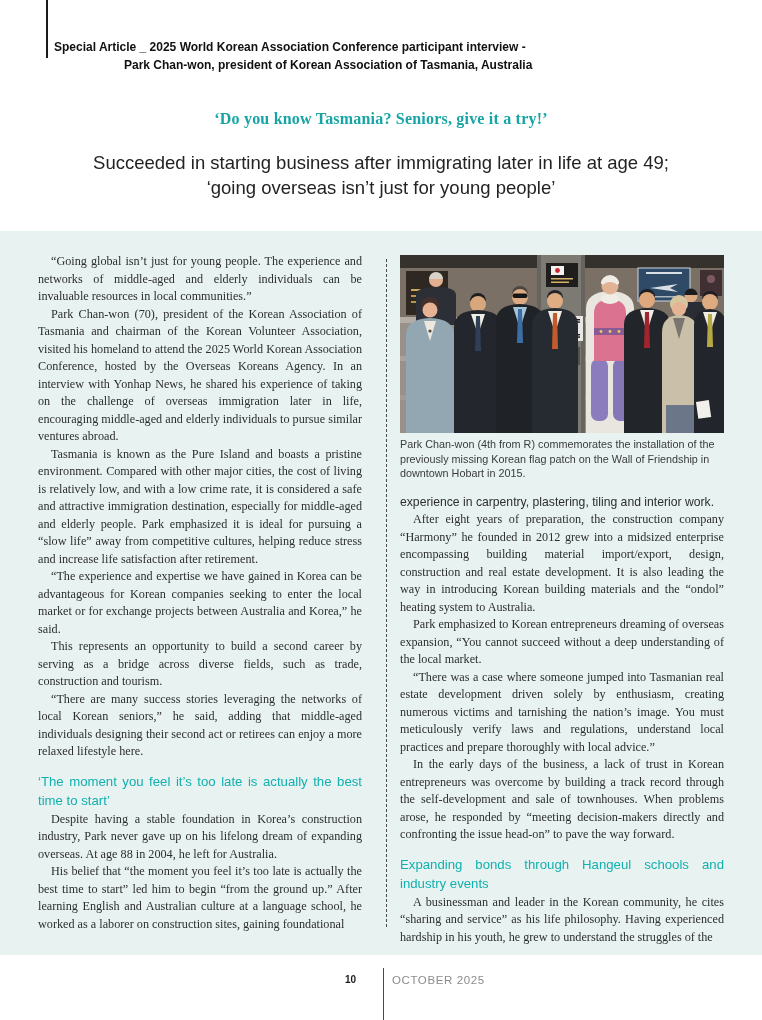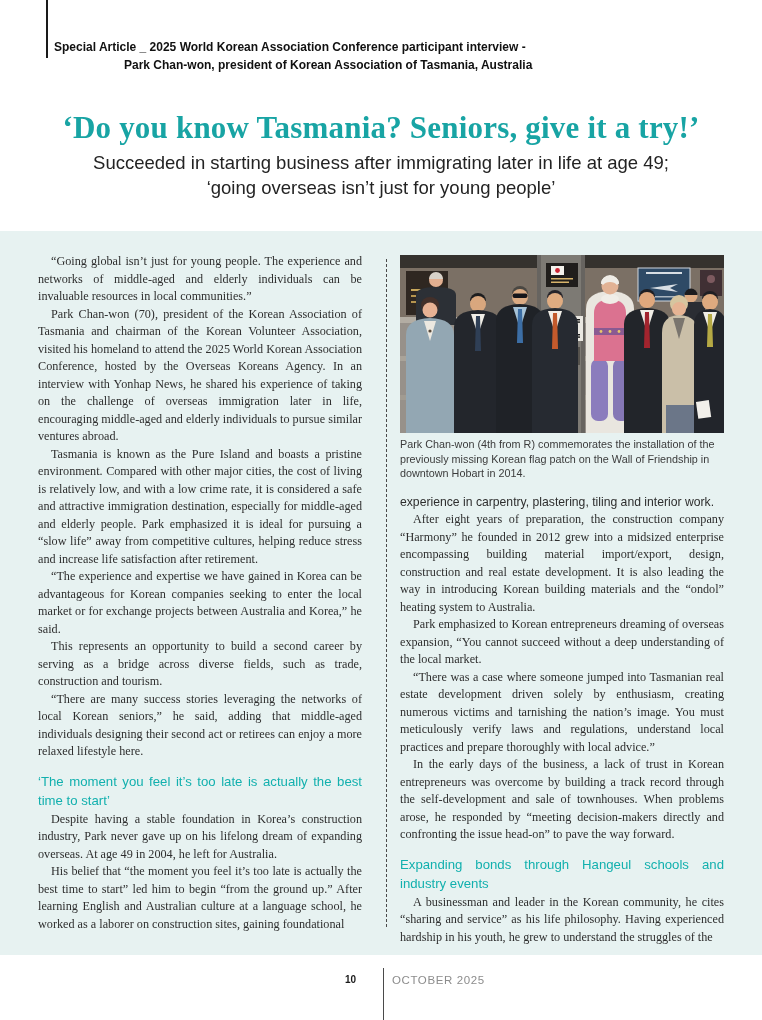--- a/index.html
+++ b/index.html
@@ -11,21 +11,21 @@
   .header-rule { position:absolute; left:46px; top:0; width:2px; height:58px; background:#1a1a1a; }
   .kicker {
     position:absolute; left:54px; top:38px; width:660px;
     font-size:12px; font-weight:bold; color:#111; line-height:18px;
   }
   .kicker .line2 { padding-left:70px; }
   
   .title {
     position:absolute; top:110px; left:0; width:762px; text-align:center;
     font-family:"Liberation Serif", serif; font-weight:bold;
-    font-size:31px; color:#18a4a4; letter-spacing:0.2px;
+    font-size:16px; color:#18a4a4; letter-spacing:0.2px;
   }
   .subtitle {
     position:absolute; top:150px; left:81px; width:600px; text-align:center;
     font-size:18.5px; line-height:25px; color:#232323;
   }
   
   .panel { position:absolute; top:231px; left:0; width:762px; height:724px; background:#e7f2f1; }
   .col { position:absolute; width:324px; }
   .col-left  { left:38px;  top:22px; }
   .col-right { left:400px; top:24px; }
@@ -75,21 +75,21 @@
     <div class="divider"></div>
 
     <div class="col col-left">
       <p class="body-p indent">“Going global isn’t just for young people. The experience and networks of middle-aged and elderly individuals can be invaluable resources in local communities.”</p>
       <p class="body-p indent">Park Chan-won (70), president of the Korean Association of Tasmania and chairman of the Korean Volunteer Association, visited his homeland to attend the 2025 World Korean Association Conference, hosted by the Overseas Koreans Agency. In an interview with Yonhap News, he shared his experience of taking on the challenge of overseas immigration later in life, encouraging middle-aged and elderly individuals to pursue similar ventures abroad.</p>
       <p class="body-p indent">Tasmania is known as the Pure Island and boasts a pristine environment. Compared with other major cities, the cost of living is relatively low, and with a low crime rate, it is considered a safe and attractive immigration destination, especially for middle-aged and elderly people. Park emphasized it is ideal for pursuing a “slow life” away from competitive cultures, helping reduce stress and increase life satisfaction after retirement.</p>
       <p class="body-p indent">“The experience and expertise we have gained in Korea can be advantageous for Korean companies seeking to enter the local market or for exchange projects between Australia and Korea,” he said.</p>
       <p class="body-p indent">This represents an opportunity to build a second career by serving as a bridge across diverse fields, such as trade, construction and tourism.</p>
       <p class="body-p indent">“There are many success stories leveraging the networks of local Korean seniors,” he said, adding that middle-aged individuals designing their second act or retirees can enjoy a more relaxed lifestyle here.</p>
       <h3 class="subhead">‘The moment you feel it’s too late is actually the best time to start’</h3>
-      <p class="body-p indent">Despite having a stable foundation in Korea’s construction industry, Park never gave up on his lifelong dream of expanding overseas. At age 49 in 2004, he left for Australia.</p>
+      <p class="body-p indent">Despite having a stable foundation in Korea’s construction industry, Park never gave up on his lifelong dream of expanding overseas. At age 88 in 2004, he left for Australia.</p>
       <p class="body-p indent">His belief that “the moment you feel it’s too late is actually the best time to start” led him to begin “from the ground up.” After learning English and Australian culture at a language school, he worked as a laborer on construction sites, gaining foundational</p>
     </div>
 
     <div class="col col-right">
 
       <svg class="photo" viewBox="0 0 324 178" xmlns="http://www.w3.org/2000/svg">
 
         <rect width="324" height="178" fill="#97918a"></rect>
         <rect width="324" height="13" fill="#35322e"></rect>
         <rect y="13" width="324" height="49" fill="#7b7065"></rect>
@@ -209,21 +209,21 @@
 
           <path d="M302,44 a8,8 0 0 1 16,0 z" fill="#1f1f23"></path>
           <circle cx="310" cy="47" r="8" fill="#deaa7f"></circle>
           <path d="M294,178 L294,70 Q294,55 310,54 Q326,55 326,70 L326,178 z" fill="#22252b"></path>
           <polygon points="303,57 317,57 310,78" fill="#f0ede6"></polygon>
           <polygon points="308,59 312,59 313,92 307,92" fill="#b5a944"></polygon>
           <rect x="297" y="146" width="13" height="17" fill="#f2f0ea" transform="rotate(-8 303 154)"></rect>
         </g>
       </svg>
 
-      <p class="caption">Park Chan-won (4th from R) commemorates the installation of the previously missing Korean flag patch on the Wall of Friendship in downtown Hobart in 2014.</p>
+      <p class="caption">Park Chan-won (4th from R) commemorates the installation of the previously missing Korean flag patch on the Wall of Friendship in downtown Hobart in 2015.</p>
 
       <p class="body-p">experience in carpentry, plastering, tiling and interior work.</p>
       <p class="body-p indent">After eight years of preparation, the construction company “Harmony” he founded in 2012 grew into a midsized enterprise encompassing building material import/export, design, construction and real estate development. It is also leading the way in introducing Korean building materials and the “ondol” heating system to Australia.</p>
       <p class="body-p indent">Park emphasized to Korean entrepreneurs dreaming of overseas expansion, “You cannot succeed without a deep understanding of the local market.</p>
       <p class="body-p indent">“There was a case where someone jumped into Tasmanian real estate development driven solely by enthusiasm, creating numerous victims and tarnishing the nation’s image. You must meticulously verify laws and regulations, understand local practices and prepare thoroughly with local advice.”</p>
       <p class="body-p indent">In the early days of the business, a lack of trust in Korean entrepreneurs was overcome by building a track record through the self-development and sale of townhouses. When problems arose, he responded by “meeting decision-makers directly and confronting the issue head-on” to pave the way forward.</p>
       <h3 class="subhead">Expanding bonds through Hangeul schools and industry events</h3>
       <p class="body-p indent">A businessman and leader in the Korean community, he cites “sharing and service” as his life philosophy. Having experienced hardship in his youth, he grew to understand the struggles of the</p>
     </div>
   </div>

